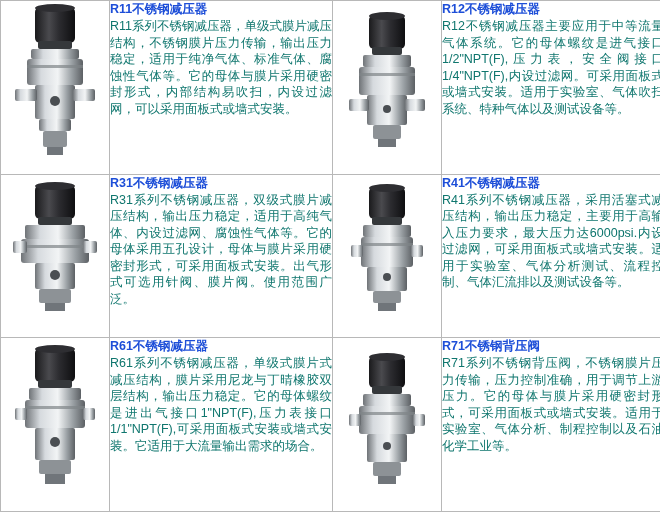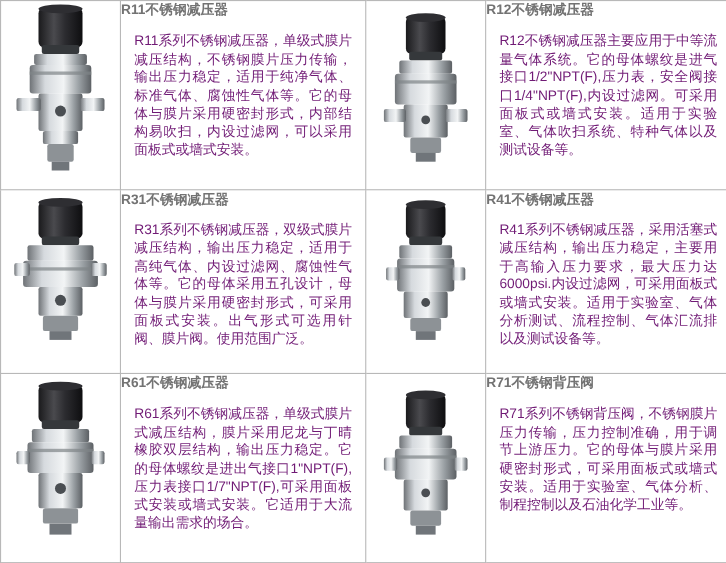--- a/index.html
+++ b/index.html
@@ -29,32 +29,32 @@
     background: #ffffff;
     text-align: center;
     vertical-align: middle;
     padding: 2px 0;
   }
   .cell-text {
     width: 222px;
     padding: 4px 5px 4px 5px;
   }
   .prod-title {
-    color: #737373;
+    color: #1d4ed8;
     font-size: 12.5px;
     font-weight: bold;
     line-height: 16px;
     margin: 0 0 1px 0;
     font-family: "Liberation Sans", sans-serif;
   }
   .prod-desc {
-    color: #701a75;
+    color: #0f766e;
     font-size: 12.5px;
     line-height: 16.5px;
-    margin: 12px;
+    margin: 0;
     text-align: justify;
     font-family: "Liberation Sans", sans-serif;
   }
   .reg-svg {
     display: block;
     margin: 0 auto;
   }
 </style>
 </head>
 <body>
@@ -173,21 +173,21 @@
         <rect x="10" y="70" width="12" height="12" rx="2" fill="url(#mg1)"></rect>
         <rect x="78" y="70" width="12" height="12" rx="2" fill="url(#mg1)"></rect>
         <rect x="30" y="90" width="40" height="32" rx="2" fill="url(#mg1)"></rect>
         <rect x="34" y="122" width="32" height="14" rx="2" fill="#8d9296"></rect>
         <rect x="40" y="136" width="20" height="10" fill="#70757a"></rect>
         <circle cx="50" cy="104" r="5" fill="#4a4e52"></circle>
       </svg>
     </td>
     <td class="cell-text">
       <div class="prod-title">R61不锈钢减压器</div>
-      <div class="prod-desc">R61系列不锈钢减压器，单级式膜片式减压结构，膜片采用尼龙与丁晴橡胶双层结构，输出压力稳定。它的母体螺纹是进出气接口1"NPT(F),压力表接口1/7"NPT(F),可采用面板式安装或墙式安装。它适用于大流量输出需求的场合。</div>
+      <div class="prod-desc">R61系列不锈钢减压器，单级式膜片式减压结构，膜片采用尼龙与丁晴橡胶双层结构，输出压力稳定。它的母体螺纹是进出气接口1"NPT(F),压力表接口1/1"NPT(F),可采用面板式安装或墙式安装。它适用于大流量输出需求的场合。</div>
     </td>
     <td class="cell-image">
       <svg class="reg-svg" width="100" height="160" viewBox="0 0 100 160">
         <rect x="32" y="18" width="36" height="32" rx="5" fill="url(#kn1)"></rect>
         <ellipse cx="50" cy="19" rx="18" ry="4" fill="#2e2e32"></ellipse>
         <rect x="35" y="48" width="30" height="8" rx="2" fill="#35383b"></rect>
         <rect x="26" y="56" width="48" height="12" rx="2" fill="url(#mg1)"></rect>
         <rect x="22" y="68" width="56" height="28" rx="3" fill="url(#mg1)"></rect>
         <rect x="22" y="74" width="56" height="3" fill="#7f8488" opacity="0.7"></rect>
         <rect x="12" y="76" width="12" height="12" rx="2" fill="url(#mg1)"></rect>

